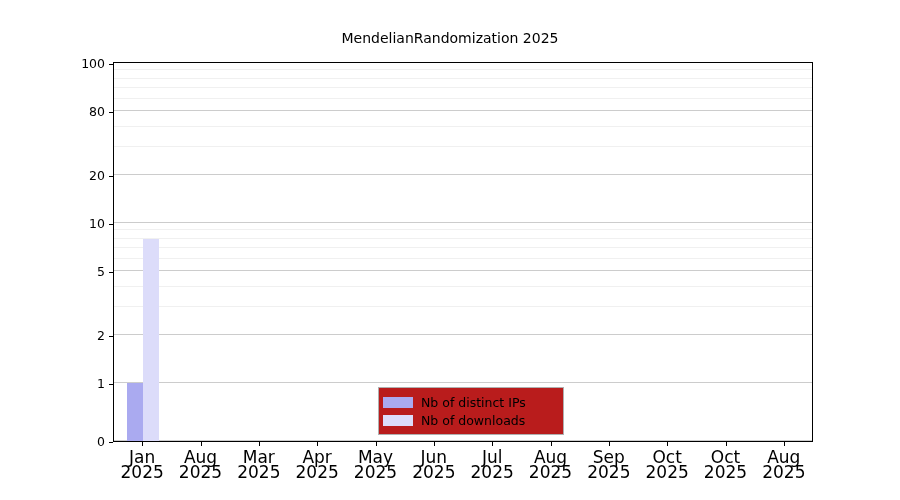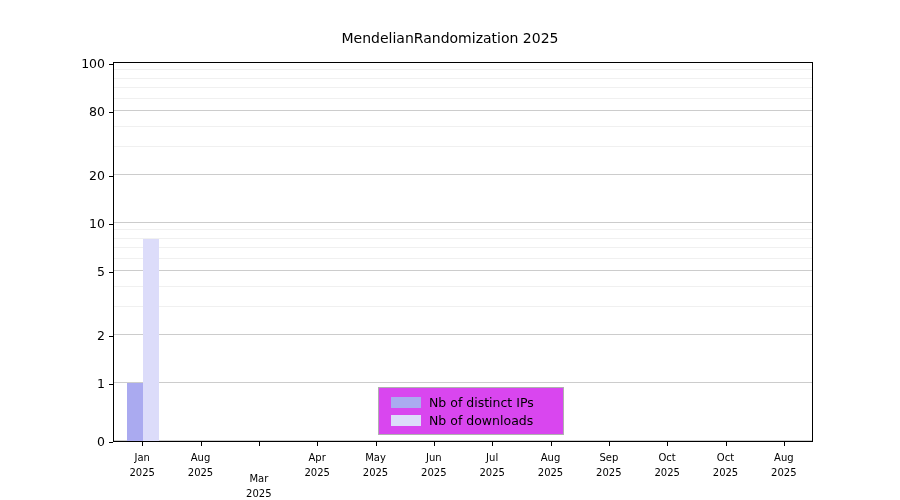--- a/index.html
+++ b/index.html
@@ -74,36 +74,36 @@
   }
   .xtick-mark {
     position: absolute;
     width: 1px;
     height: 4px;
     background: #000000;
   }
   .xtick-label {
     position: absolute;
     text-align: center;
-    font-size: 10px;
+    font-size: 17px;
     color: #000000;
     line-height: 15px;
     width: 70px;
   }
   
   #legend {
     position: absolute;
     left: 378px;
     top: 387px;
     width: 186px;
     height: 48px;
-    background: #d946ef;
+    background: #b91c1c;
     border: 1px solid #b0b0b0;
     box-sizing: border-box;
-    padding: 5px 12px;
+    padding: 5px 4px;
   }
   .legend-row {
     display: flex;
     align-items: center;
     height: 18px;
   }
   .legend-swatch {
     width: 30px;
     height: 11px;
     margin-right: 8px;
@@ -198,21 +198,21 @@
     </div>
   <div id="x-axis-labels">
       <div class="xtick-label" style="left: 107.167px; top: 450px;">
         <div>Jan</div>
         <div>2025</div>
       </div>
       <div class="xtick-label" style="left: 165.5px; top: 450px;">
         <div>Aug</div>
         <div>2025</div>
       </div>
-      <div class="xtick-label" style="left: 223.833px; top: 471px;">
+      <div class="xtick-label" style="left: 223.833px; top: 450px;">
         <div>Mar</div>
         <div>2025</div>
       </div>
       <div class="xtick-label" style="left: 282.167px; top: 450px;">
         <div>Apr</div>
         <div>2025</div>
       </div>
       <div class="xtick-label" style="left: 340.5px; top: 450px;">
         <div>May</div>
         <div>2025</div>

